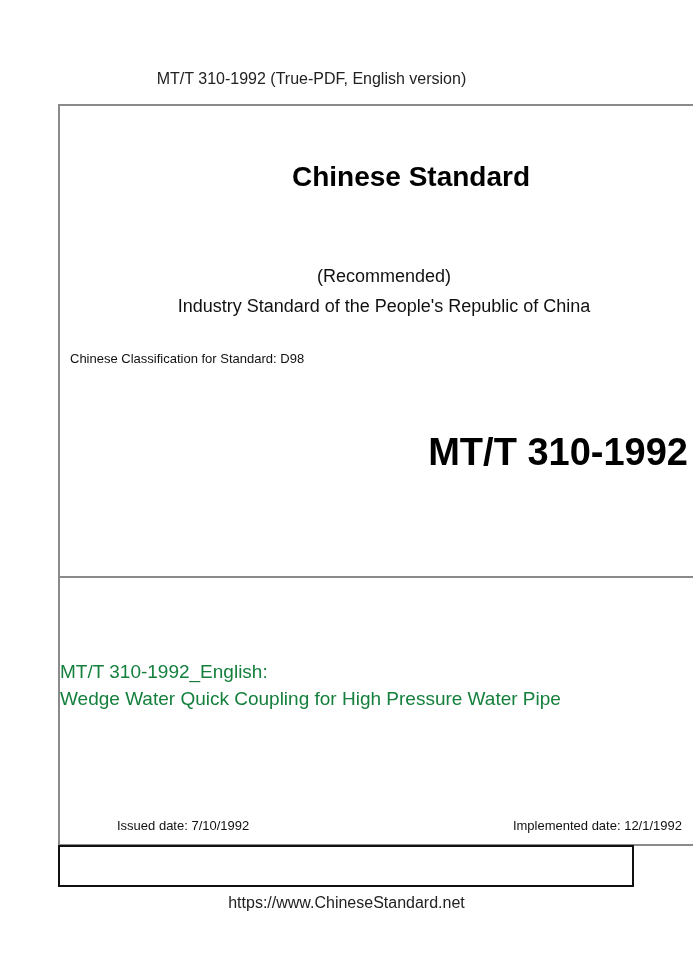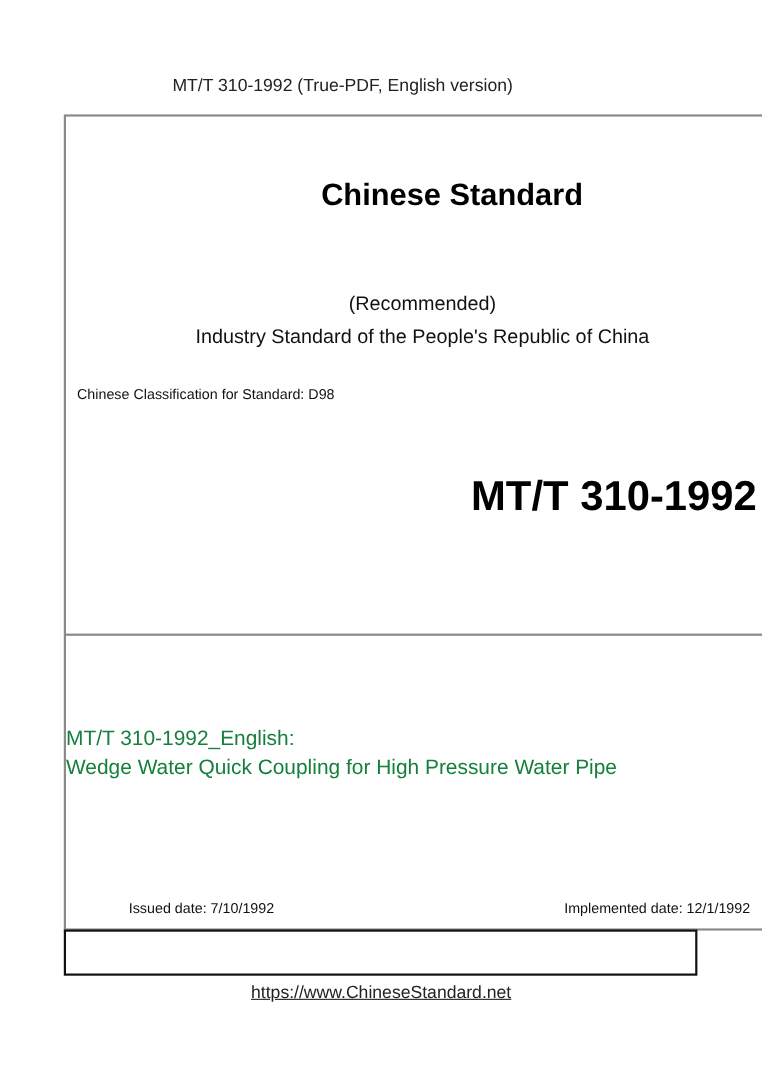--- a/index.html
+++ b/index.html
@@ -47,21 +47,21 @@
     }
     .implemented {
       position: absolute; right: 26px; top: 712px; font-size: 13px; color: #111;
     }
     .bottom-box {
       position: absolute; left: 58px; top: 845px; width: 576px; height: 42px;
       border: 2px solid #111; box-sizing: border-box;
     }
     .footer-link {
       position: absolute; top: 894px; left: 0; width: 693px; text-align: center;
-      font-size: 16px; color: #222; text-decoration: underline;
+      font-size: 16px; color: #222; 
     }
   </style>
 </head>
 <body>
 
 <div class="header-line">MT/T 310-1992 (True-PDF, English version)</div>
 
 <div class="frame">
   <div class="cs-title">Chinese Standard</div>
 

